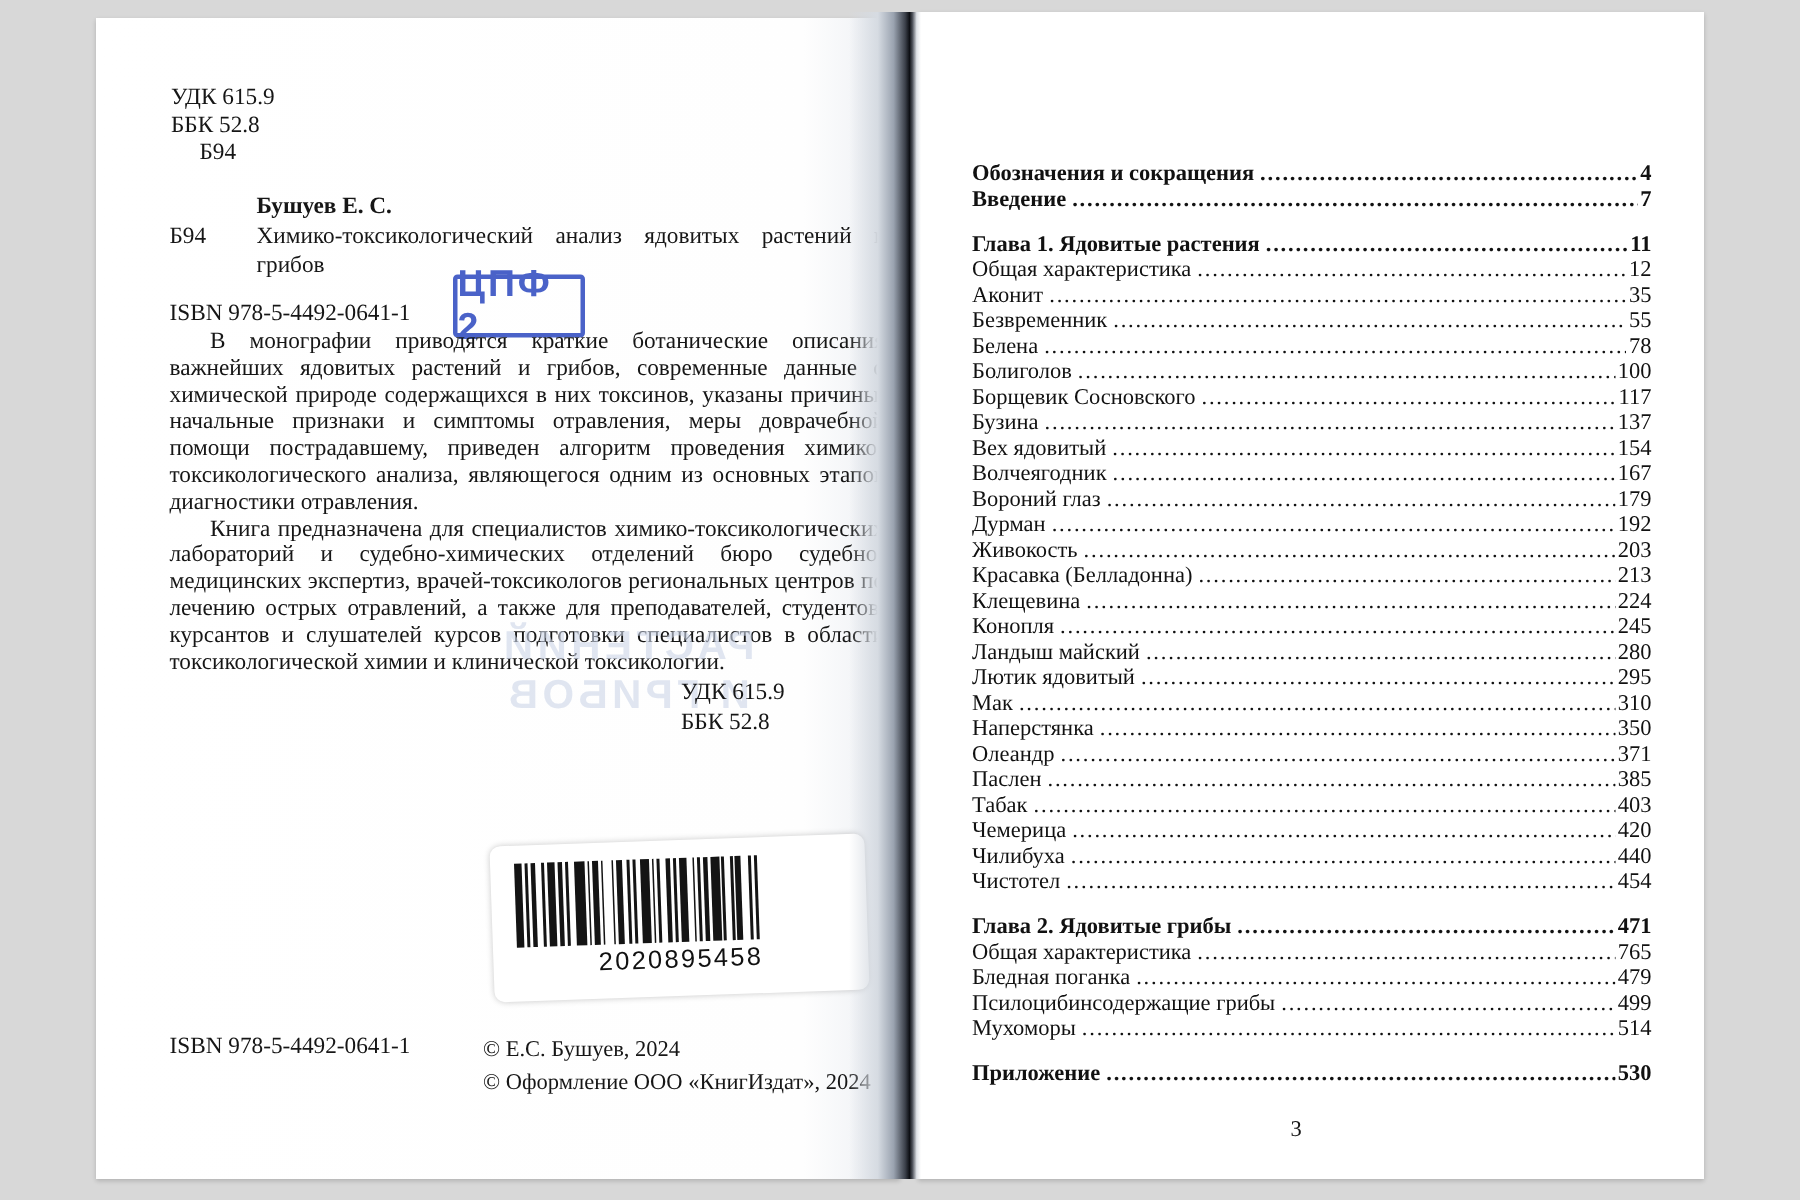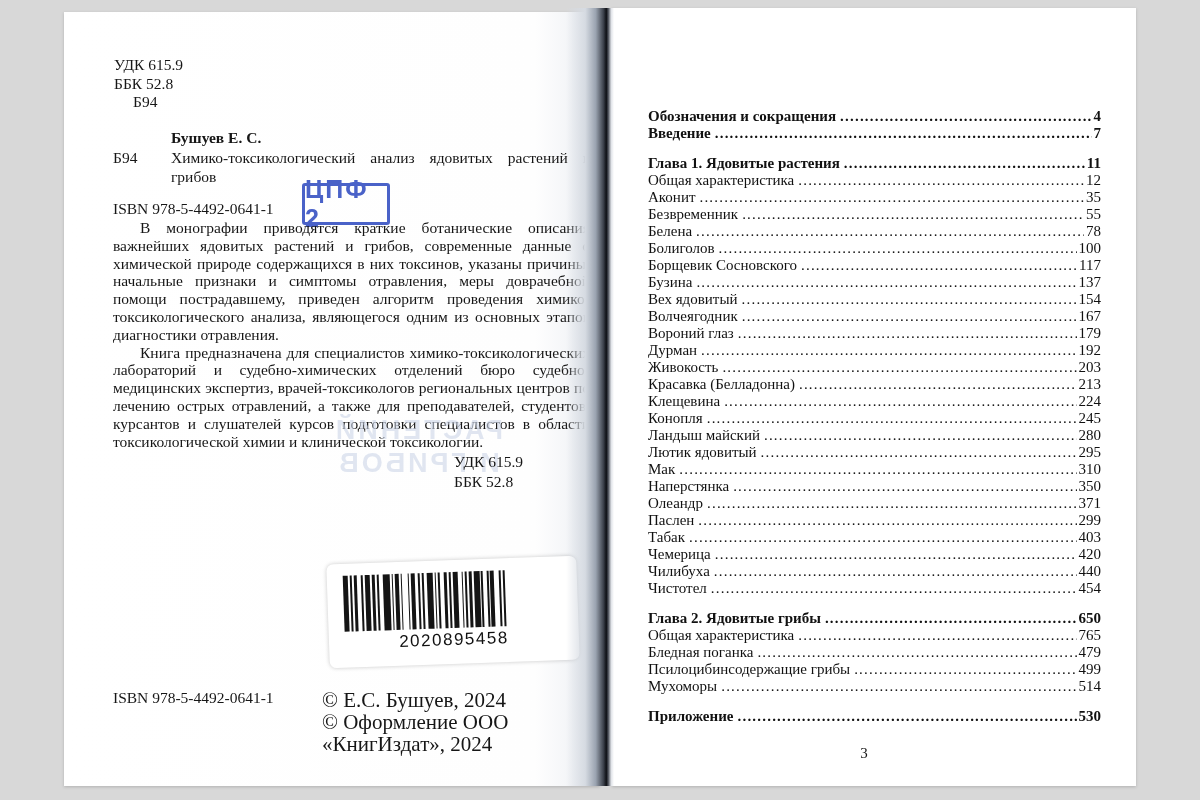--- a/index.html
+++ b/index.html
@@ -74,21 +74,21 @@
   .barcode-bars{
     position:absolute;left:16px;right:16px;top:12px;height:56px;
     display:flex;align-items:stretch;
   }
   .barcode-bars .bar{height:100%;}
   .barcode-number{
     position:absolute;left:0;right:0;top:70px;text-align:center;
     font-family:"Liberation Sans",sans-serif;font-size:17px;letter-spacing:1.5px;color:#111;
   }
   .isbn-bottom{left:49px;top:677px;font-size:15.5px;}
-  .copyright{left:258px;top:677px;font-size:21px;line-height:22px;}
+  .copyright{left:258px;top:677px;font-size:15px;line-height:22px;}
 
   
   .toc-title{
     left:0;right:0;top:56px;text-align:center;
     font-weight:bold;font-size:21px;letter-spacing:1.5px;
   }
   .toc-list{left:36px;top:100px;width:453px;font-size:15px;color:#111;}
   .toc-row{display:flex;align-items:flex-end;height:17px;line-height:17px;white-space:nowrap;}
   .toc-row.bold{font-weight:bold;}
   .toc-row.gap{margin-top:13px;}
@@ -329,21 +329,21 @@
           <span class="toc-page">350</span>
         </div>
         <div class="toc-row">
           <span class="toc-label">Олеандр</span>
           <span class="toc-leader">................................................................................................................................................................</span>
           <span class="toc-page">371</span>
         </div>
         <div class="toc-row">
           <span class="toc-label">Паслен</span>
           <span class="toc-leader">................................................................................................................................................................</span>
-          <span class="toc-page">299</span>
+          <span class="toc-page">385</span>
         </div>
         <div class="toc-row">
           <span class="toc-label">Табак</span>
           <span class="toc-leader">................................................................................................................................................................</span>
           <span class="toc-page">403</span>
         </div>
         <div class="toc-row">
           <span class="toc-label">Чемерица</span>
           <span class="toc-leader">................................................................................................................................................................</span>
           <span class="toc-page">420</span>
@@ -354,21 +354,21 @@
           <span class="toc-page">440</span>
         </div>
         <div class="toc-row">
           <span class="toc-label">Чистотел</span>
           <span class="toc-leader">................................................................................................................................................................</span>
           <span class="toc-page">454</span>
         </div>
         <div class="toc-row bold gap">
           <span class="toc-label">Глава 2. Ядовитые грибы</span>
           <span class="toc-leader">................................................................................................................................................................</span>
-          <span class="toc-page">650</span>
+          <span class="toc-page">471</span>
         </div>
         <div class="toc-row">
           <span class="toc-label">Общая характеристика</span>
           <span class="toc-leader">................................................................................................................................................................</span>
           <span class="toc-page">765</span>
         </div>
         <div class="toc-row">
           <span class="toc-label">Бледная поганка</span>
           <span class="toc-leader">................................................................................................................................................................</span>
           <span class="toc-page">479</span>

